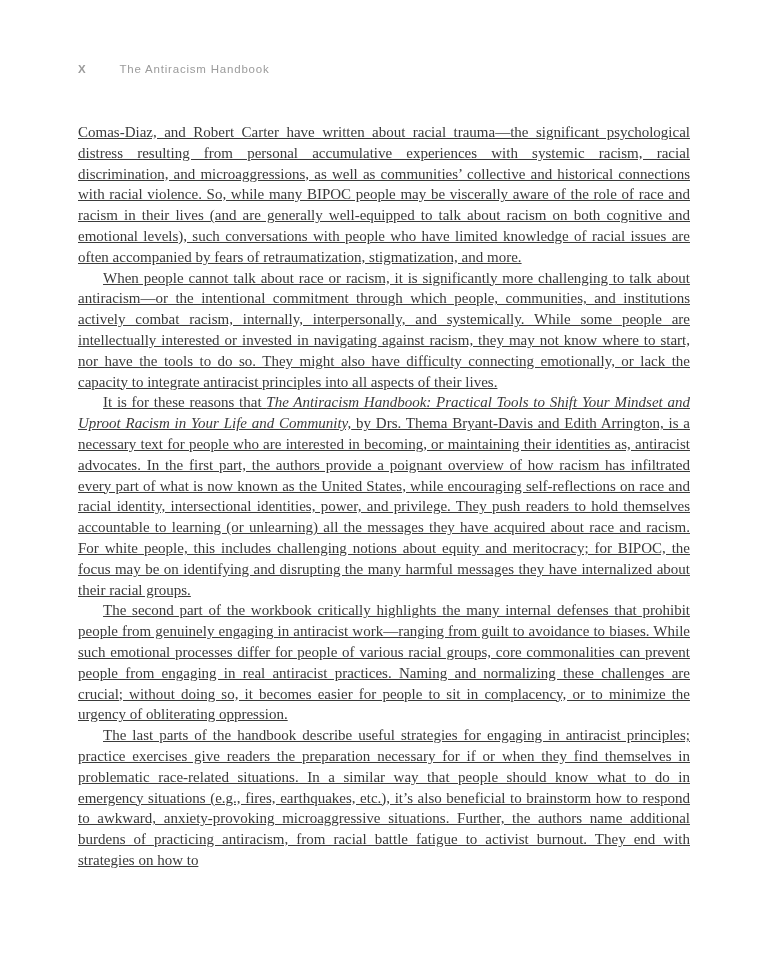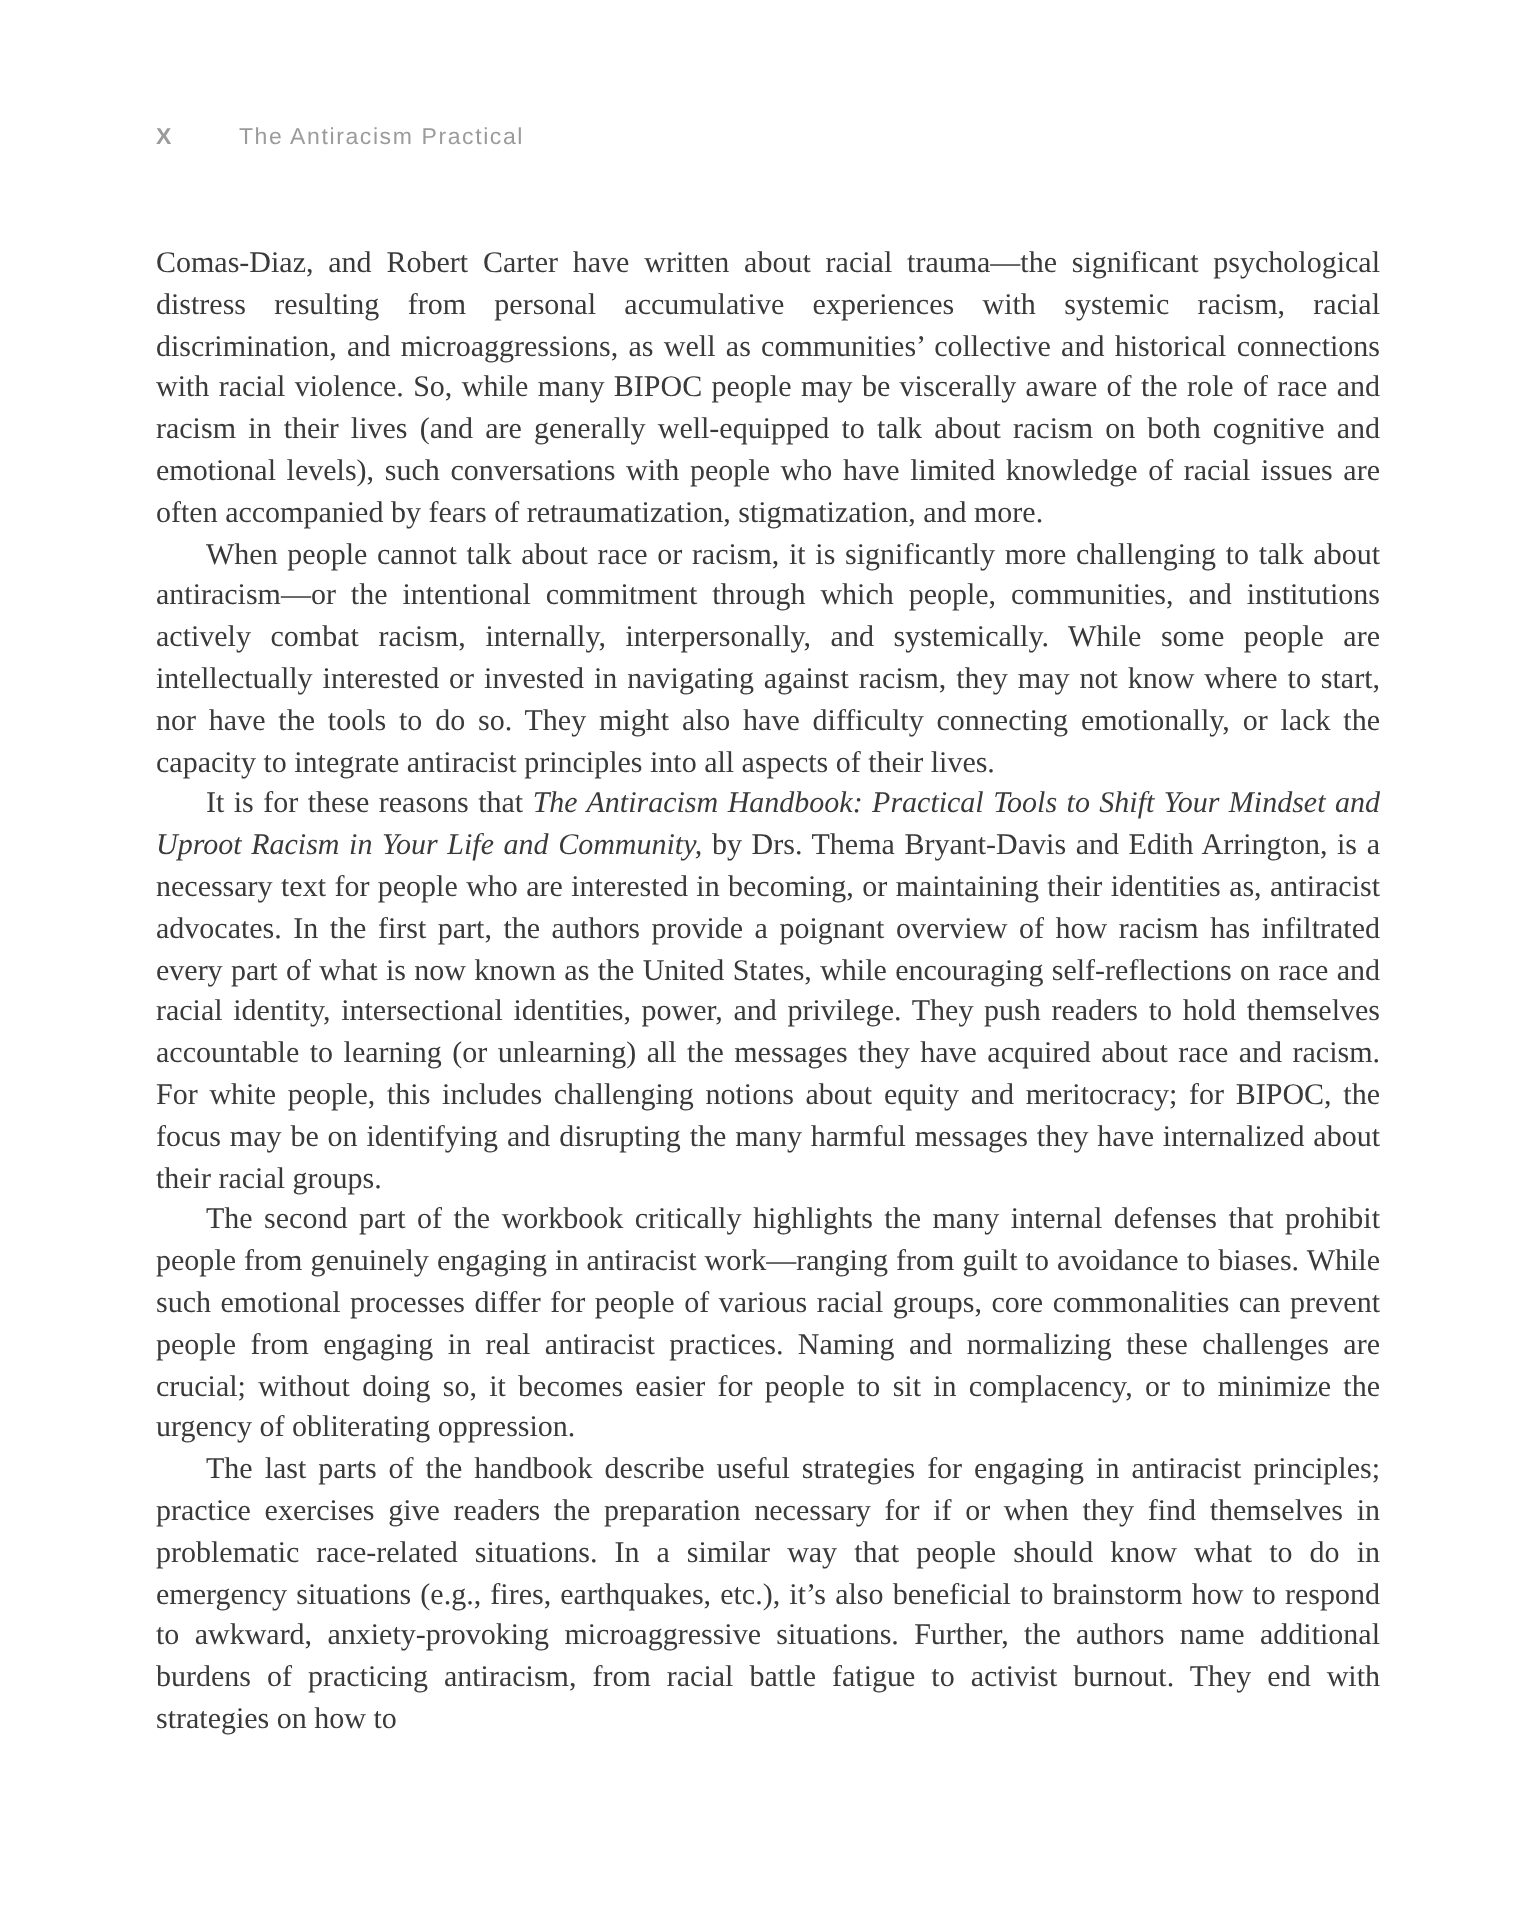--- a/index.html
+++ b/index.html
@@ -35,40 +35,41 @@
   .body-text {
     position: absolute;
     top: 122px;
     left: 78px;
     width: 612px;
     font-family: "Liberation Serif", "DejaVu Serif", serif;
     font-size: 15px;
     line-height: 20.8px;
     color: #3a3a3a;
     text-align: justify;
+    text-decoration: underline;
   }
   .body-text p {
     margin: 0;
     padding: 0;
   }
   .body-text p.indent {
     text-indent: 25px;
   }
   .book-title-italic {
     font-style: italic;
   }
 </style>
 </head>
 <body>
 
 <div class="book-page">
 
   <div class="page-header">
     <span class="page-number">X</span>
-    <span class="running-title">The Antiracism Practical</span>
+    <span class="running-title">The Antiracism Handbook</span>
   </div>
 
   <div class="body-text">
 
     <p>Comas-Diaz, and Robert Carter have written about racial trauma—the significant psychological distress resulting from personal accumulative experiences with systemic racism, racial discrimination, and microaggressions, as well as communities’ collective and historical connections with racial violence. So, while many BIPOC people may be viscerally aware of the role of race and racism in their lives (and are generally well-equipped to talk about racism on both cognitive and emotional levels), such conversations with people who have limited knowledge of racial issues are often accompanied by fears of retraumatization, stigmatization, and more.</p>
 
     <p class="indent">When people cannot talk about race or racism, it is significantly more challenging to talk about antiracism—or the intentional commitment through which people, communities, and institutions actively combat racism, internally, interpersonally, and systemically. While some people are intellectually interested or invested in navigating against racism, they may not know where to start, nor have the tools to do so. They might also have difficulty connecting emotionally, or lack the capacity to integrate antiracist principles into all aspects of their lives.</p>
 
     <p class="indent"><span>It is for these reasons that </span><span class="book-title-italic">The Antiracism Handbook: Practical Tools to Shift Your Mindset and Uproot Racism in Your Life and Community,</span><span> by Drs. Thema Bryant-Davis and Edith Arrington, is a necessary text for people who are interested in becoming, or maintaining their identities as, antiracist advocates. In the first part, the authors provide a poignant overview of how racism has infiltrated every part of what is now known as the United States, while encouraging self-reflections on race and racial identity, intersectional identities, power, and privilege. They push readers to hold themselves accountable to learning (or unlearning) all the messages they have acquired about race and racism. For white people, this includes challenging notions about equity and meritocracy; for BIPOC, the focus may be on identifying and disrupting the many harmful messages they have internalized about their racial groups.</span></p>
 

